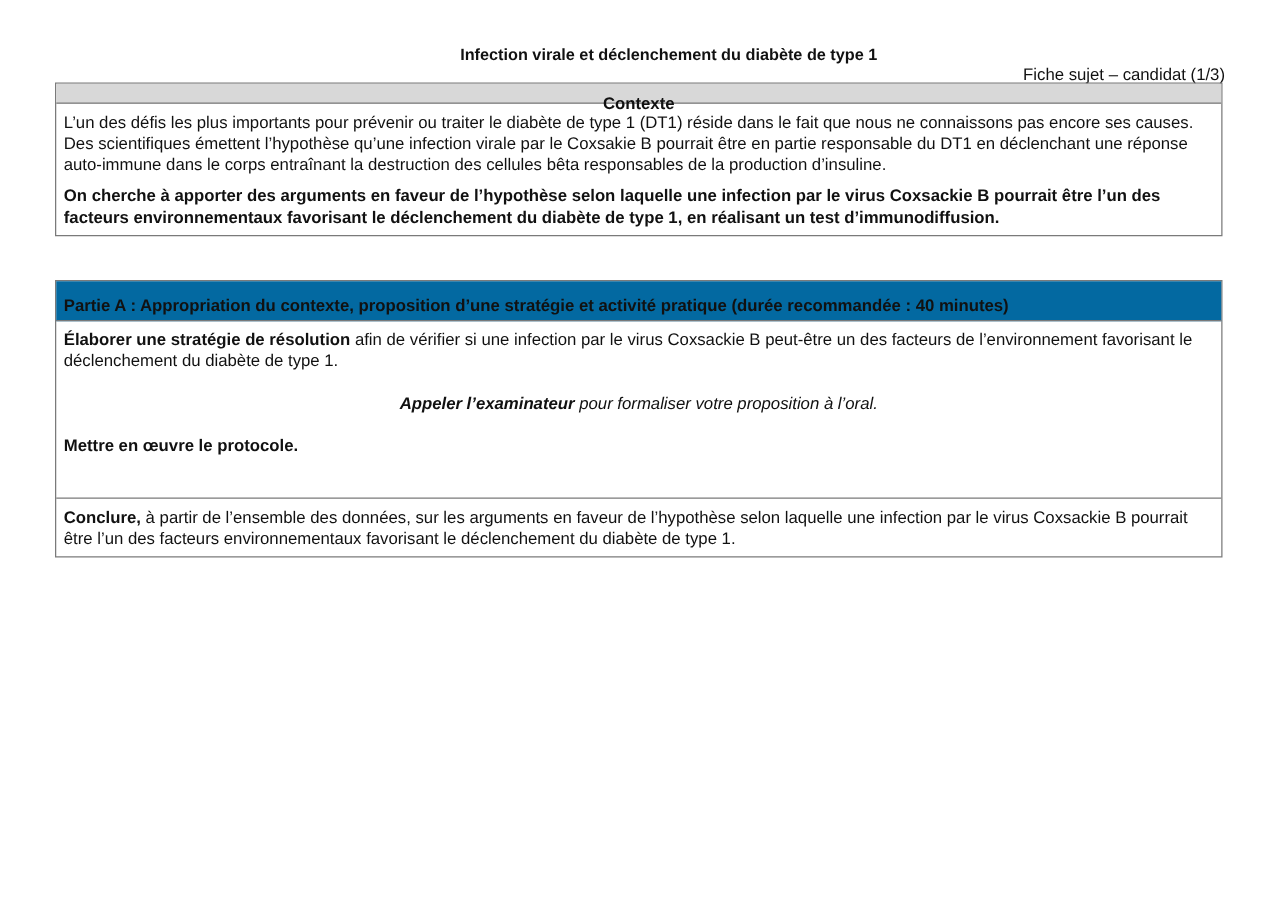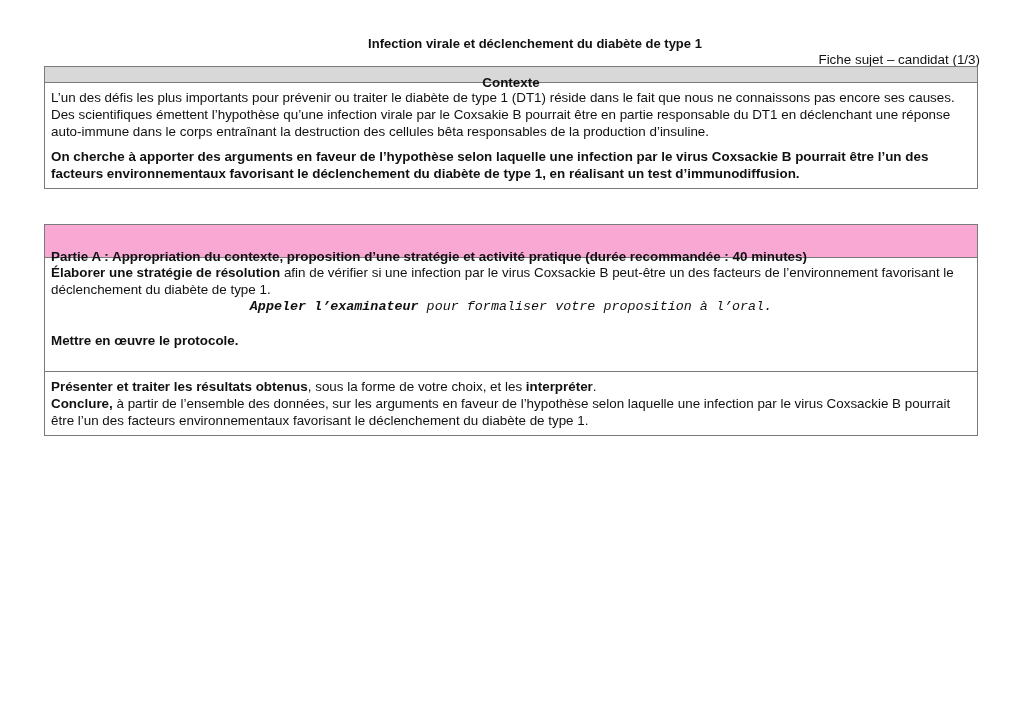--- a/index.html
+++ b/index.html
@@ -17,21 +17,21 @@
   .box {
     position: absolute; left: 44px; width: 934px;
     border: 1.5px solid #7a7a7a; box-sizing: border-box;
   }
   .hdr {
     background: #d8d8d8; text-align: center; font-weight: bold;
     height: 16px; line-height: 32px; border-bottom: 1.5px solid #7a7a7a;
     box-sizing: border-box;
   }
   .sub {
-    background: #f9a8d4; font-weight: bold; padding: 16px 6px;
+    background: #0369a1; font-weight: bold; padding: 4px 6px;
     height: 32px; line-height: 31px; border-bottom: 1.5px solid #7a7a7a;
     box-sizing: border-box;
   }
   .body { padding: 6px 6px 6px 6px; line-height: 17px; }
   .body p { margin: 0; }
   .gap { margin-top: 8px !important; }
   .center { text-align: center; }
   .it { font-style: italic; }
   b { font-weight: bold; }
   .sep { border-bottom: 1.5px solid #7a7a7a; }
@@ -48,24 +48,23 @@
 <div class="box" style="top:66px;">
   <div class="hdr">Contexte</div>
   <div class="body">
     <p>L’un des défis les plus importants pour prévenir ou traiter le diabète de type 1 (DT1) réside dans le fait que nous ne connaissons pas encore ses causes. Des scientifiques émettent l’hypothèse qu’une infection virale par le Coxsakie B pourrait être en partie responsable du DT1 en déclenchant une réponse auto-immune dans le corps entraînant la destruction des cellules bêta responsables de la production d’insuline.</p>
     <p class="gap"><b>On cherche à apporter des arguments en faveur de l’hypothèse selon laquelle une infection par le virus Coxsackie B pourrait être l’un des facteurs environnementaux favorisant le déclenchement du diabète de type 1, en réalisant un test d’immunodiffusion.</b></p>
   </div>
 </div>
 
 <div class="box" style="top:224px;">
   <div class="sub">Partie A : Appropriation du contexte, proposition d’une stratégie et activité pratique (durée recommandée : 40 minutes)</div>
-  <div class="body sep" style="height:114px; box-sizing:border-box;">
+  <div class="body sep" style="height:142px; box-sizing:border-box;">
     <p><b>Élaborer une stratégie de résolution</b><span> afin de vérifier si une infection par le virus Coxsackie B peut-être un des facteurs de l’environnement favorisant le déclenchement du diabète de type 1.</span></p>
-    <p class="center it" style="margin-top:0;font-family:Liberation Mono, monospace;"><b>Appeler l’examinateur</b><span> pour formaliser votre proposition à l’oral.</span></p>
+    <p class="center it" style="margin-top:17px;"><b>Appeler l’examinateur</b><span> pour formaliser votre proposition à l’oral.</span></p>
     <p style="margin-top:17px;"><b>Mettre en œuvre le protocole.</b></p>
   </div>
   <div class="body">
-    <p><b>Présenter et traiter les résultats obtenus</b><span>, sous la forme de votre choix, et les </span><b>interpréter</b><span>.</span></p>
     <p style=""><b>Conclure,</b><span> à partir de l’ensemble des données, sur les arguments en faveur de l’hypothèse selon laquelle une infection par le virus Coxsackie B pourrait être l’un des facteurs environnementaux favorisant le déclenchement du diabète de type 1.</span></p>
   </div>
 </div>
 
 <div class="code">26_ECE_BCG_SVT_63</div>
 
 </body></html>

